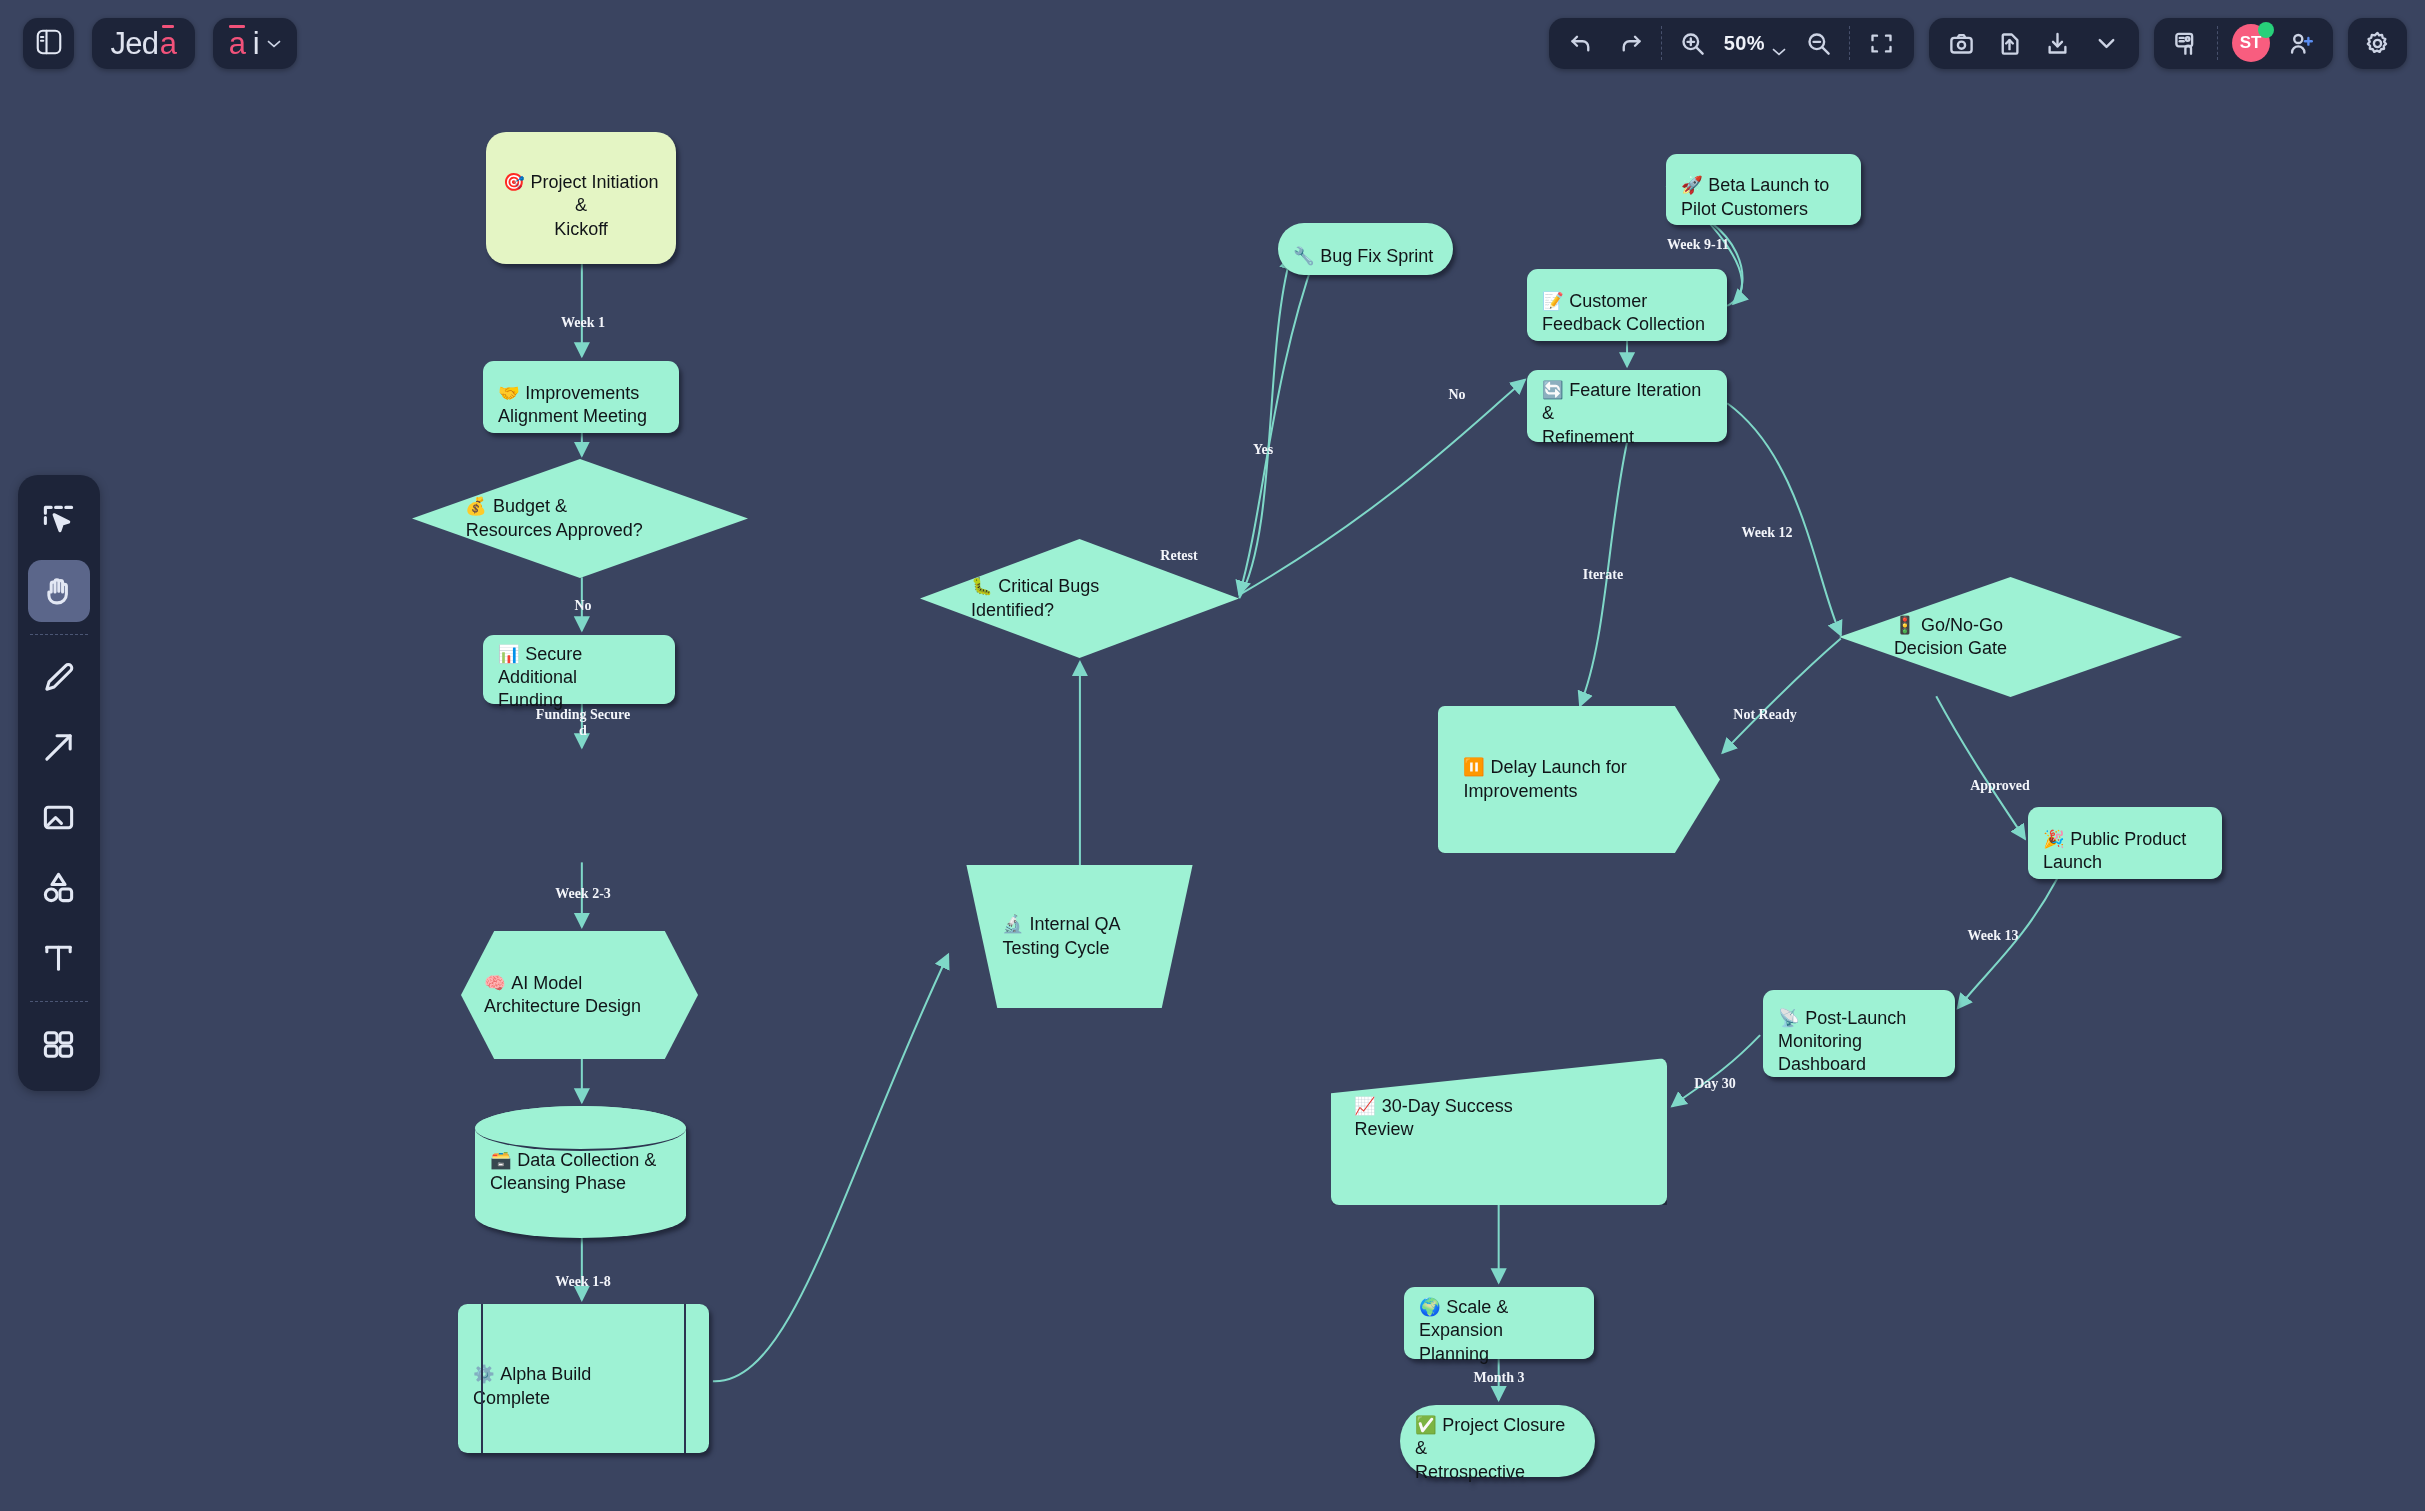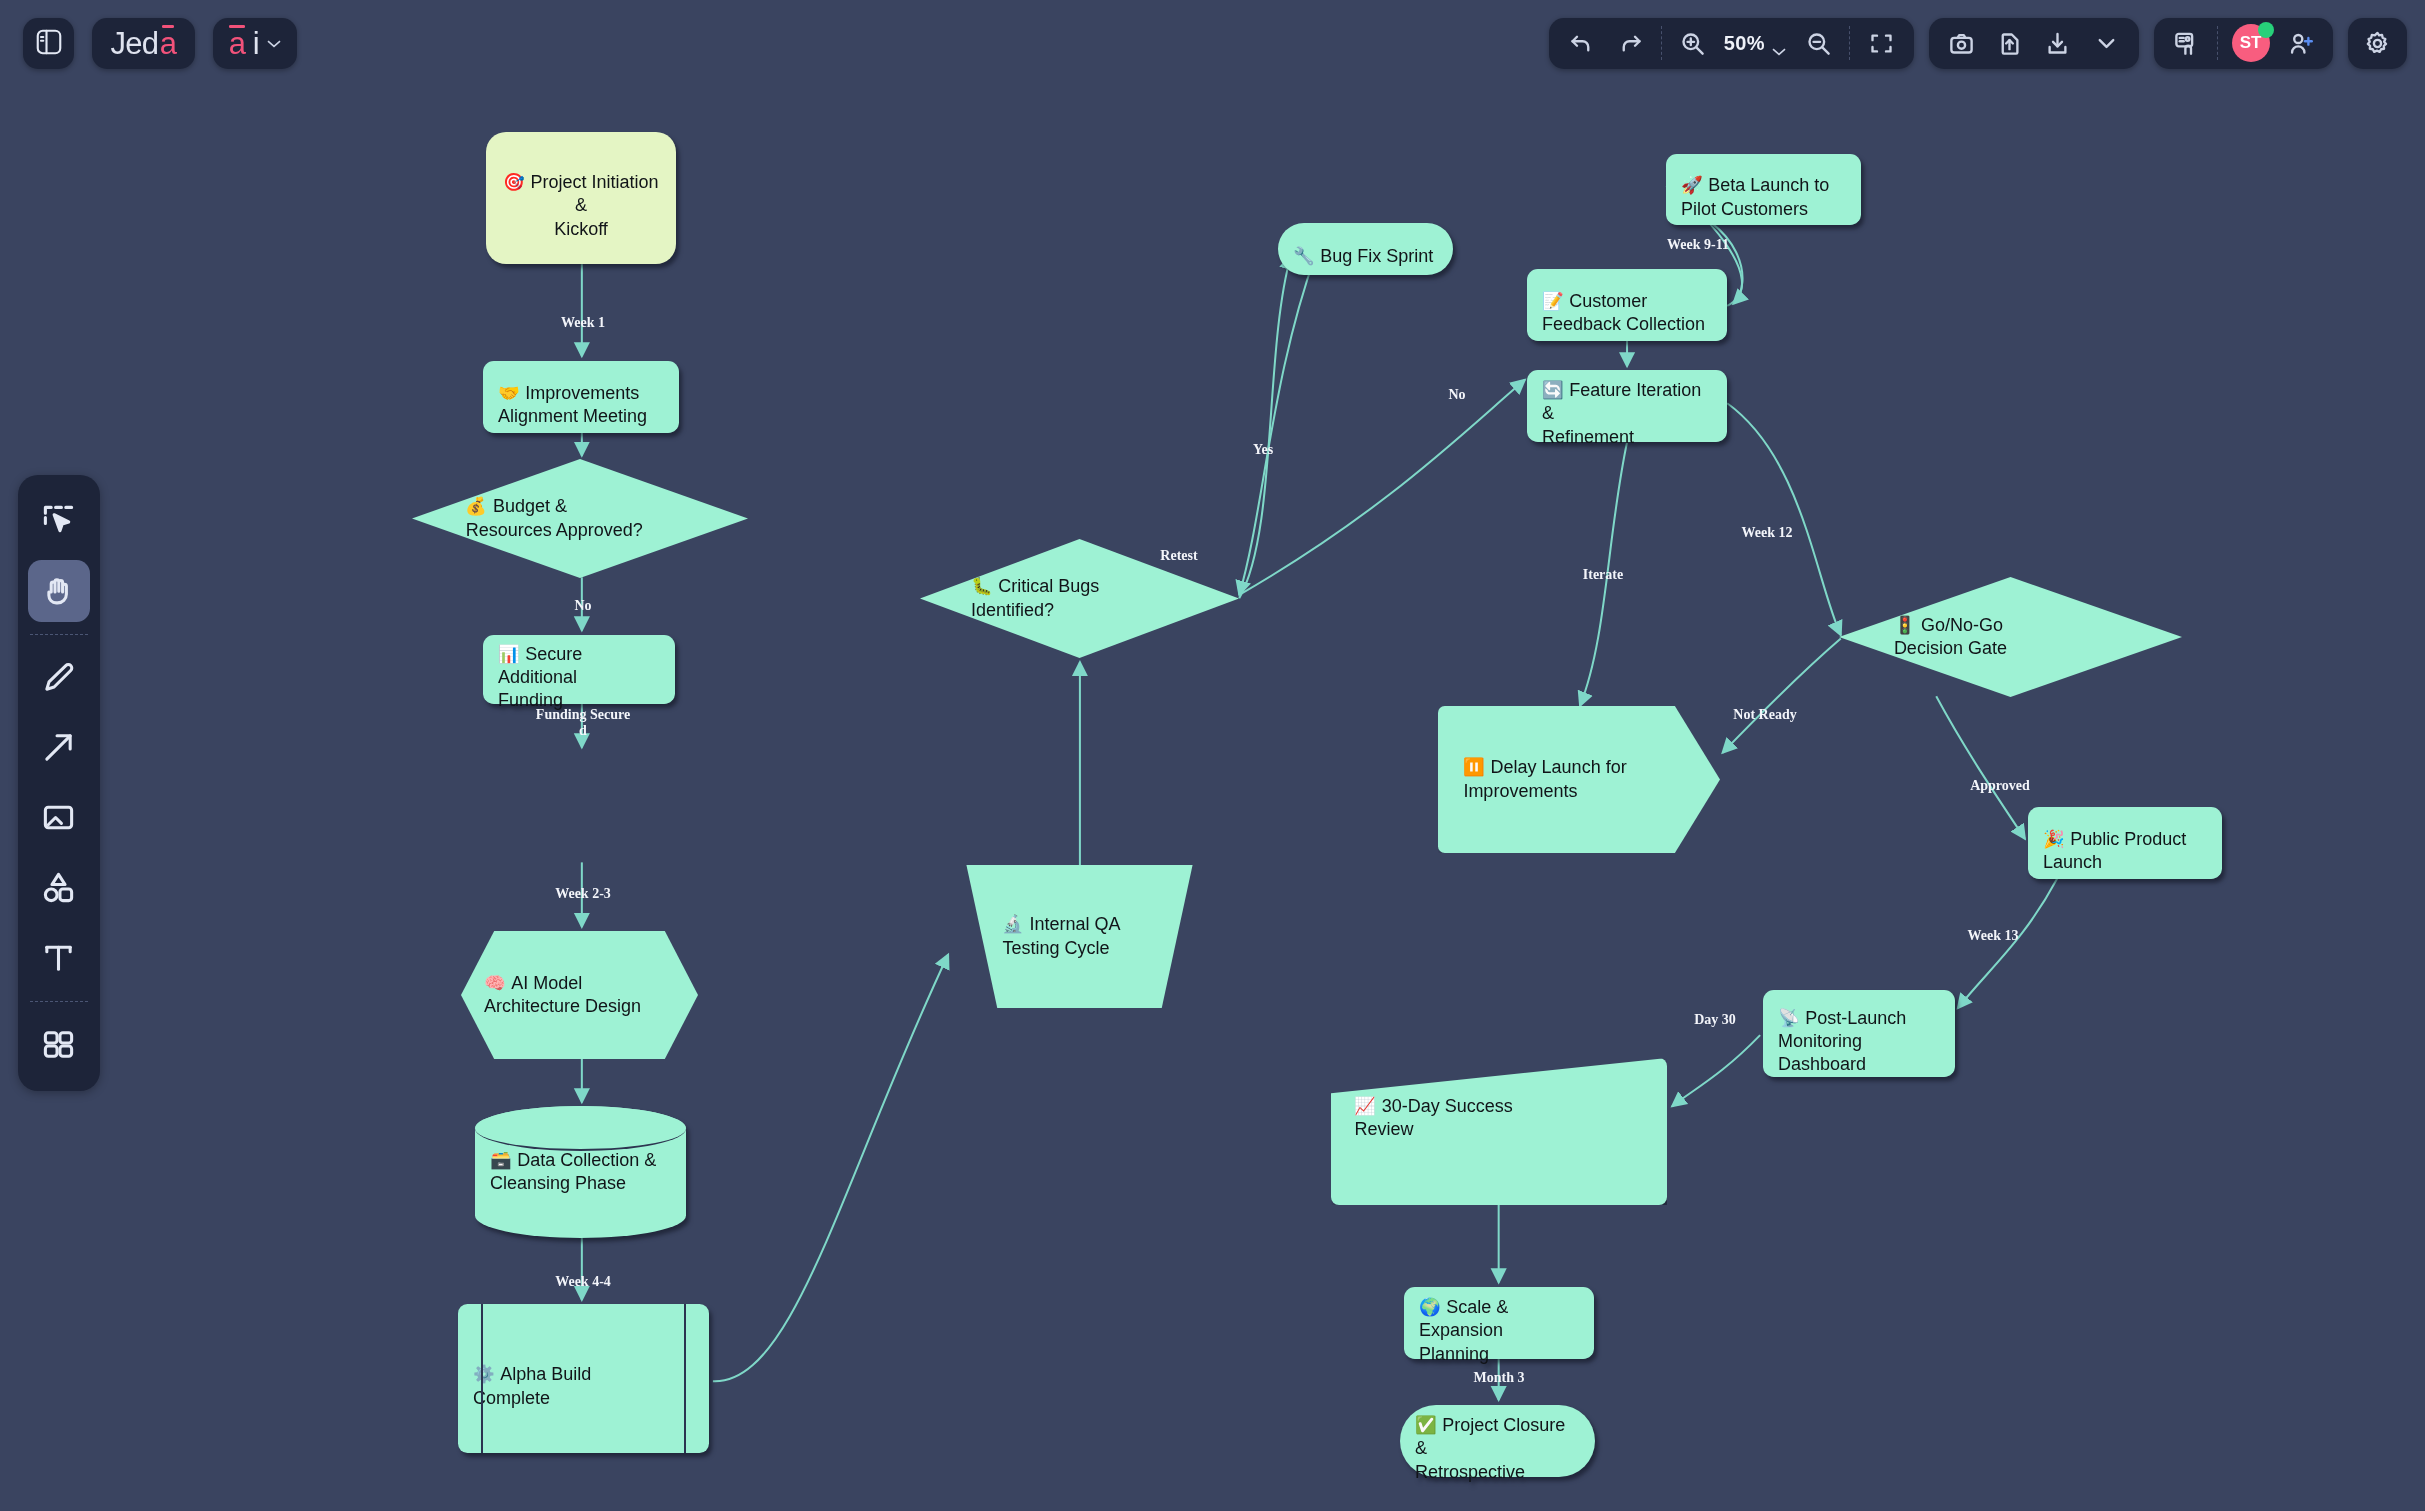--- a/index.html
+++ b/index.html
@@ -523,27 +523,27 @@
       </div>
       <div class="node stadium" style="left: 1400px; top: 1405px; width: 195px; height: 72px;">
         <div class="lbl"><span class="emoji">✅</span><span style="white-space: pre-line;">Project Closure &amp;
 Retrospective</span></div>
       </div>
       <div class="elabel" style="left: 583px; top: 323px;">Week 1</div>
       <div class="elabel" style="left: 583px; top: 606px;">No</div>
       <div class="elabel" style="left: 583px; top: 723px;">Funding Secure
 d</div>
       <div class="elabel" style="left: 583px; top: 894px;">Week 2-3</div>
-      <div class="elabel" style="left: 583px; top: 1282px;">Week 4-4</div>
+      <div class="elabel" style="left: 583px; top: 1282px;">Week 1-8</div>
       <div class="elabel" style="left: 1179px; top: 556px;">Retest</div>
       <div class="elabel" style="left: 1263px; top: 423px; margin-top: 27px;">Yes</div>
       <div class="elabel" style="left: 1457px; top: 395px;">No</div>
       <div class="elabel" style="left: 1698px; top: 245px;">Week 9-11</div>
       <div class="elabel" style="left: 1603px; top: 575px;">Iterate</div>
       <div class="elabel" style="left: 1767px; top: 533px;">Week 12</div>
       <div class="elabel" style="left: 1765px; top: 715px;">Not Ready</div>
       <div class="elabel" style="left: 2000px; top: 786px;">Approved</div>
       <div class="elabel" style="left: 1993px; top: 936px;">Week 13</div>
-      <div class="elabel" style="left: 1715px; top: 1020px;">Day 30</div>
+      <div class="elabel" style="left: 1715px; top: 1084px;">Day 30</div>
       <div class="elabel" style="left: 1499px; top: 1378px;">Month 3</div>
     </div>
 </div>
 
 
 </body></html>

